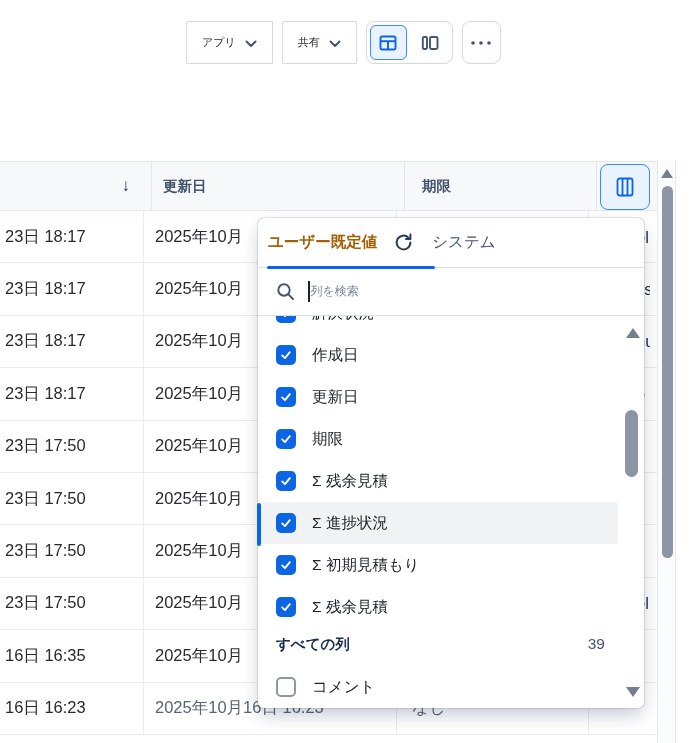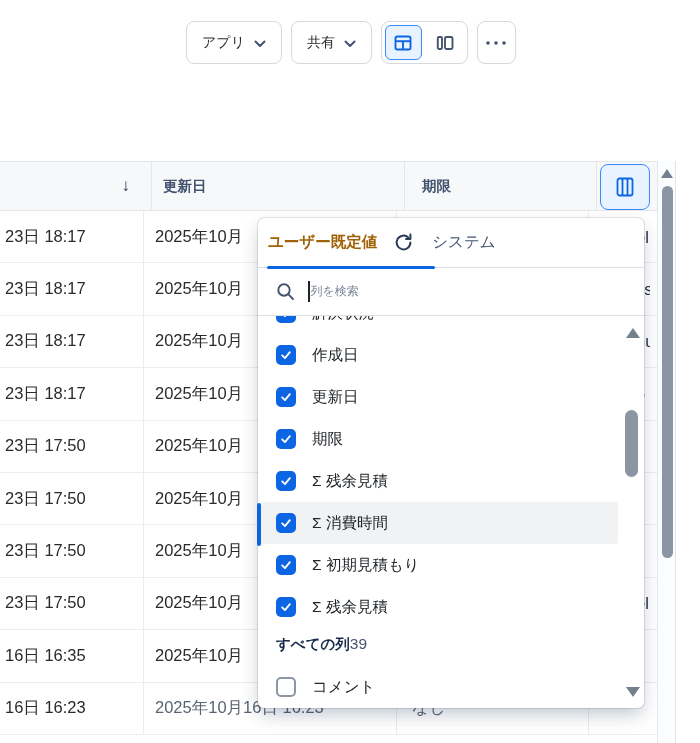--- a/index.html
+++ b/index.html
@@ -7,22 +7,22 @@
   body {
     position:relative; background:#ffffff; overflow:hidden;
     font-family:"Liberation Sans","DejaVu Sans",sans-serif;
     color:#292A2E; -webkit-font-smoothing:antialiased;
   }
 
   
   .toolbar { position:absolute; top:21px; left:186px; height:43px; display:flex; gap:9px; align-items:stretch; }
   .tb-btn {
     display:flex; align-items:center; gap:9px; padding:0 15px;
-    background:#fff; border:1px solid #D5D9E0; border-radius:8px;
-    font-size:14px; font-weight:500; color:#292A2E; cursor:pointer; white-space:nowrap;
+    background:#fff; border:1px solid #D5D9E0; border-radius:1px;
+    font-size:11px; font-weight:500; color:#292A2E; cursor:pointer; white-space:nowrap;
   }
   .chev { display:block; margin-top:2px; }
   .view-group { display:flex; gap:5px; padding:3px; border:1px solid #D5D9E0; border-radius:8px; background:#fff; }
   .view-btn { width:37px; height:35px; display:flex; align-items:center; justify-content:center; border-radius:6px; border:1px solid transparent; background:transparent; }
   .view-btn.sel { background:#E9F2FF; border-color:#388BFF; }
   .more-btn { width:39px; display:flex; align-items:center; justify-content:center; background:#fff; border:1px solid #D5D9E0; border-radius:8px; }
 
   
   .tbl { position:absolute; left:0; top:161px; width:658px; }
   .t-head { display:flex; height:50px; background:#F7F8F9; border-top:1px solid #E4E6EA; border-bottom:1px solid #E4E6EA; }
@@ -78,21 +78,21 @@
   .pick-item { position:absolute; left:0; width:360px; height:42px; display:flex; align-items:center; padding-left:18px; gap:16px; cursor:pointer; }
   .pick-item.hl { background:#F1F2F4; border-radius:3px; }
   .cb { width:20px; height:20px; border-radius:5px; flex:0 0 auto; display:flex; align-items:center; justify-content:center; }
   .cb.on { background:#0C66E4; }
   .cb.off { background:#fff; border:2px solid #8C97A5; }
   .pick-label { font-size:15.5px; color:#22272B; white-space:nowrap; }
 
   .p0 { top:-24px; } .p1 { top:18px; } .p2 { top:60px; } .p3 { top:102px; }
   .p4 { top:144px; } .p5 { top:186px; } .p6 { top:228px; } .p7 { top:270px; }
   .p8 { top:350px; }
-  .section-row { position:absolute; top:310px; left:0; width:347px; height:36px; display:flex; align-items:center; justify-content:flex-start; padding-left:18px; }
+  .section-row { position:absolute; top:310px; left:0; width:347px; height:36px; display:flex; align-items:center; justify-content:space-between; padding-left:18px; }
   .section-label { font-size:14.5px; font-weight:700; color:#172B4D; }
   .section-count { font-size:15.5px; color:#44546F; }
 
   .focus-bar { position:absolute; left:-1px; top:285px; width:3.5px; height:43px; background:#0C66E4; border-radius:2px; z-index:7; }
 
   .inner-up { position:absolute; left:368px; top:12px; width:0; height:0; border-left:7px solid transparent; border-right:7px solid transparent; border-bottom:10px solid #75808F; }
   .inner-thumb { position:absolute; left:367px; top:94px; width:13px; height:67px; background:#8C95A3; border-radius:6.5px; }
   .inner-down { position:absolute; left:368px; top:371px; width:0; height:0; border-left:7px solid transparent; border-right:7px solid transparent; border-top:10px solid #75808F; }
 
   svg { display:block; }
@@ -322,21 +322,21 @@
           </svg>
       </span>
       <span class="pick-label">Σ 残余見積</span>
     </div>
     <div class="pick-item p5 hl">
       <span class="cb on">
         <svg width="14" height="14" viewBox="0 0 20 20">
             <polyline points="4.5,10.5 8.5,14.5 15.5,6" fill="none" stroke="#fff" stroke-width="2.6" stroke-linecap="round" stroke-linejoin="round"></polyline>
           </svg>
       </span>
-      <span class="pick-label">Σ 消費時間</span>
+      <span class="pick-label">Σ 進捗状況</span>
     </div>
     <div class="pick-item p6">
       <span class="cb on">
         <svg width="14" height="14" viewBox="0 0 20 20">
             <polyline points="4.5,10.5 8.5,14.5 15.5,6" fill="none" stroke="#fff" stroke-width="2.6" stroke-linecap="round" stroke-linejoin="round"></polyline>
           </svg>
       </span>
       <span class="pick-label">Σ 初期見積もり</span>
     </div>
     <div class="pick-item p7">

